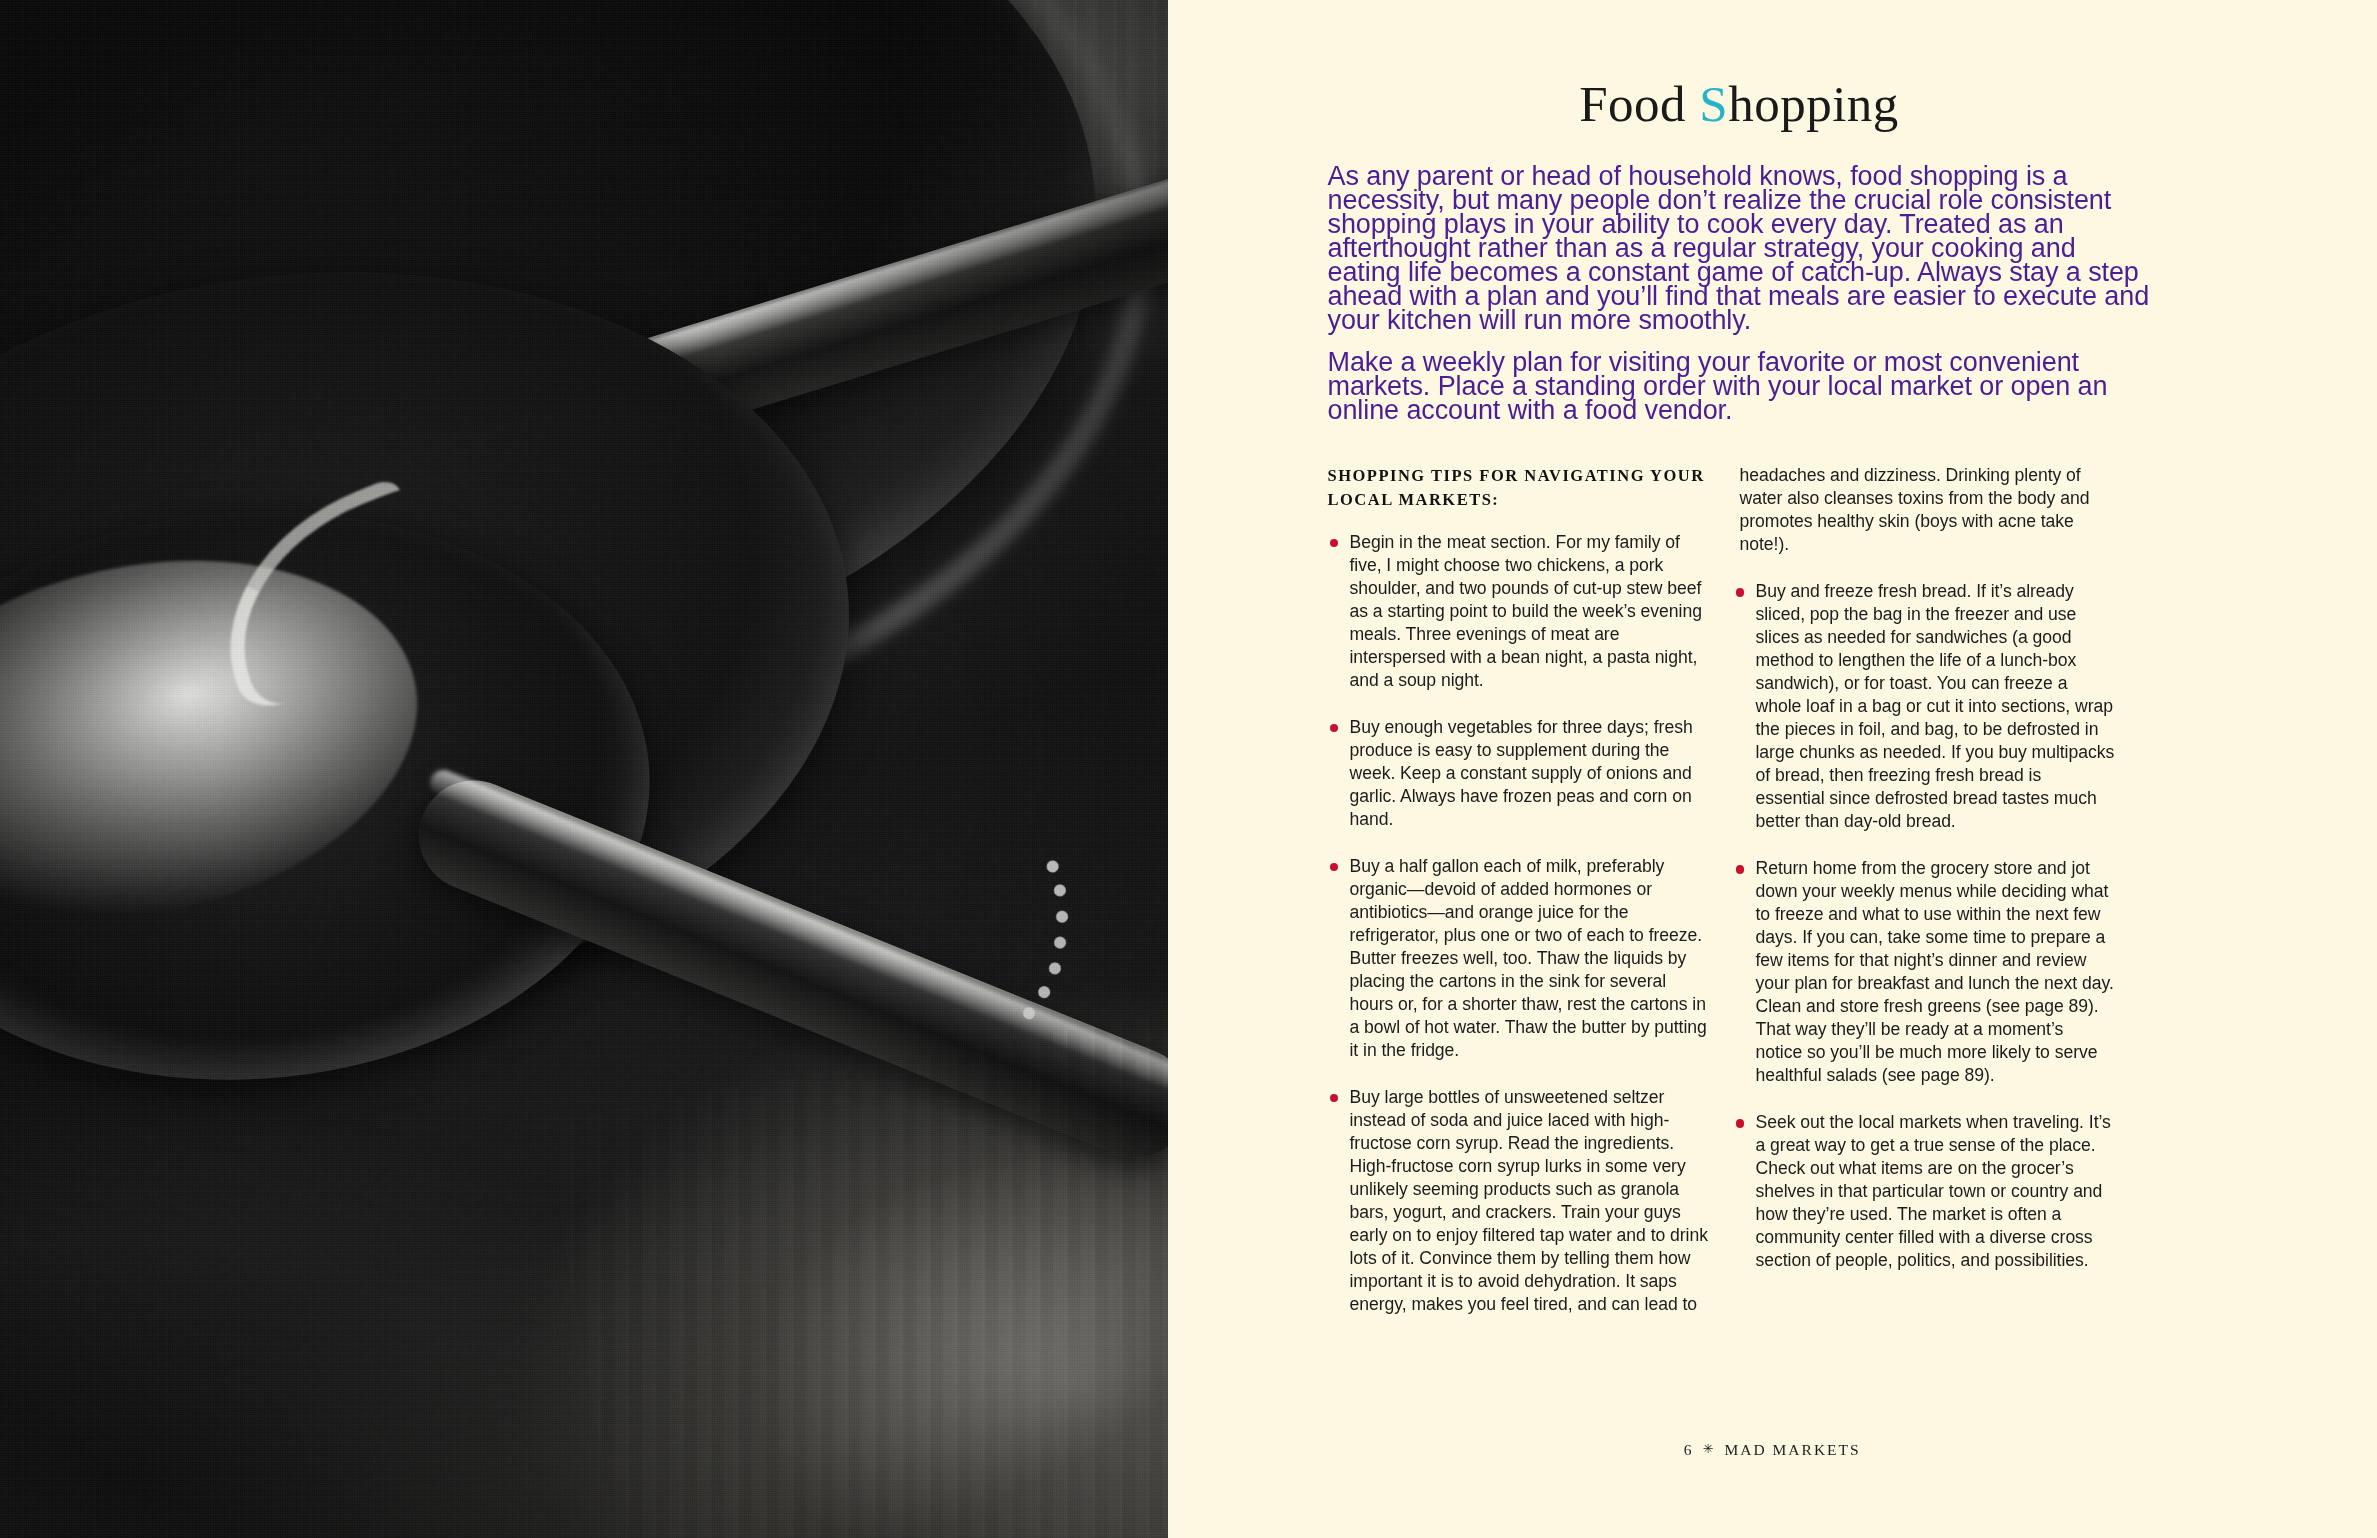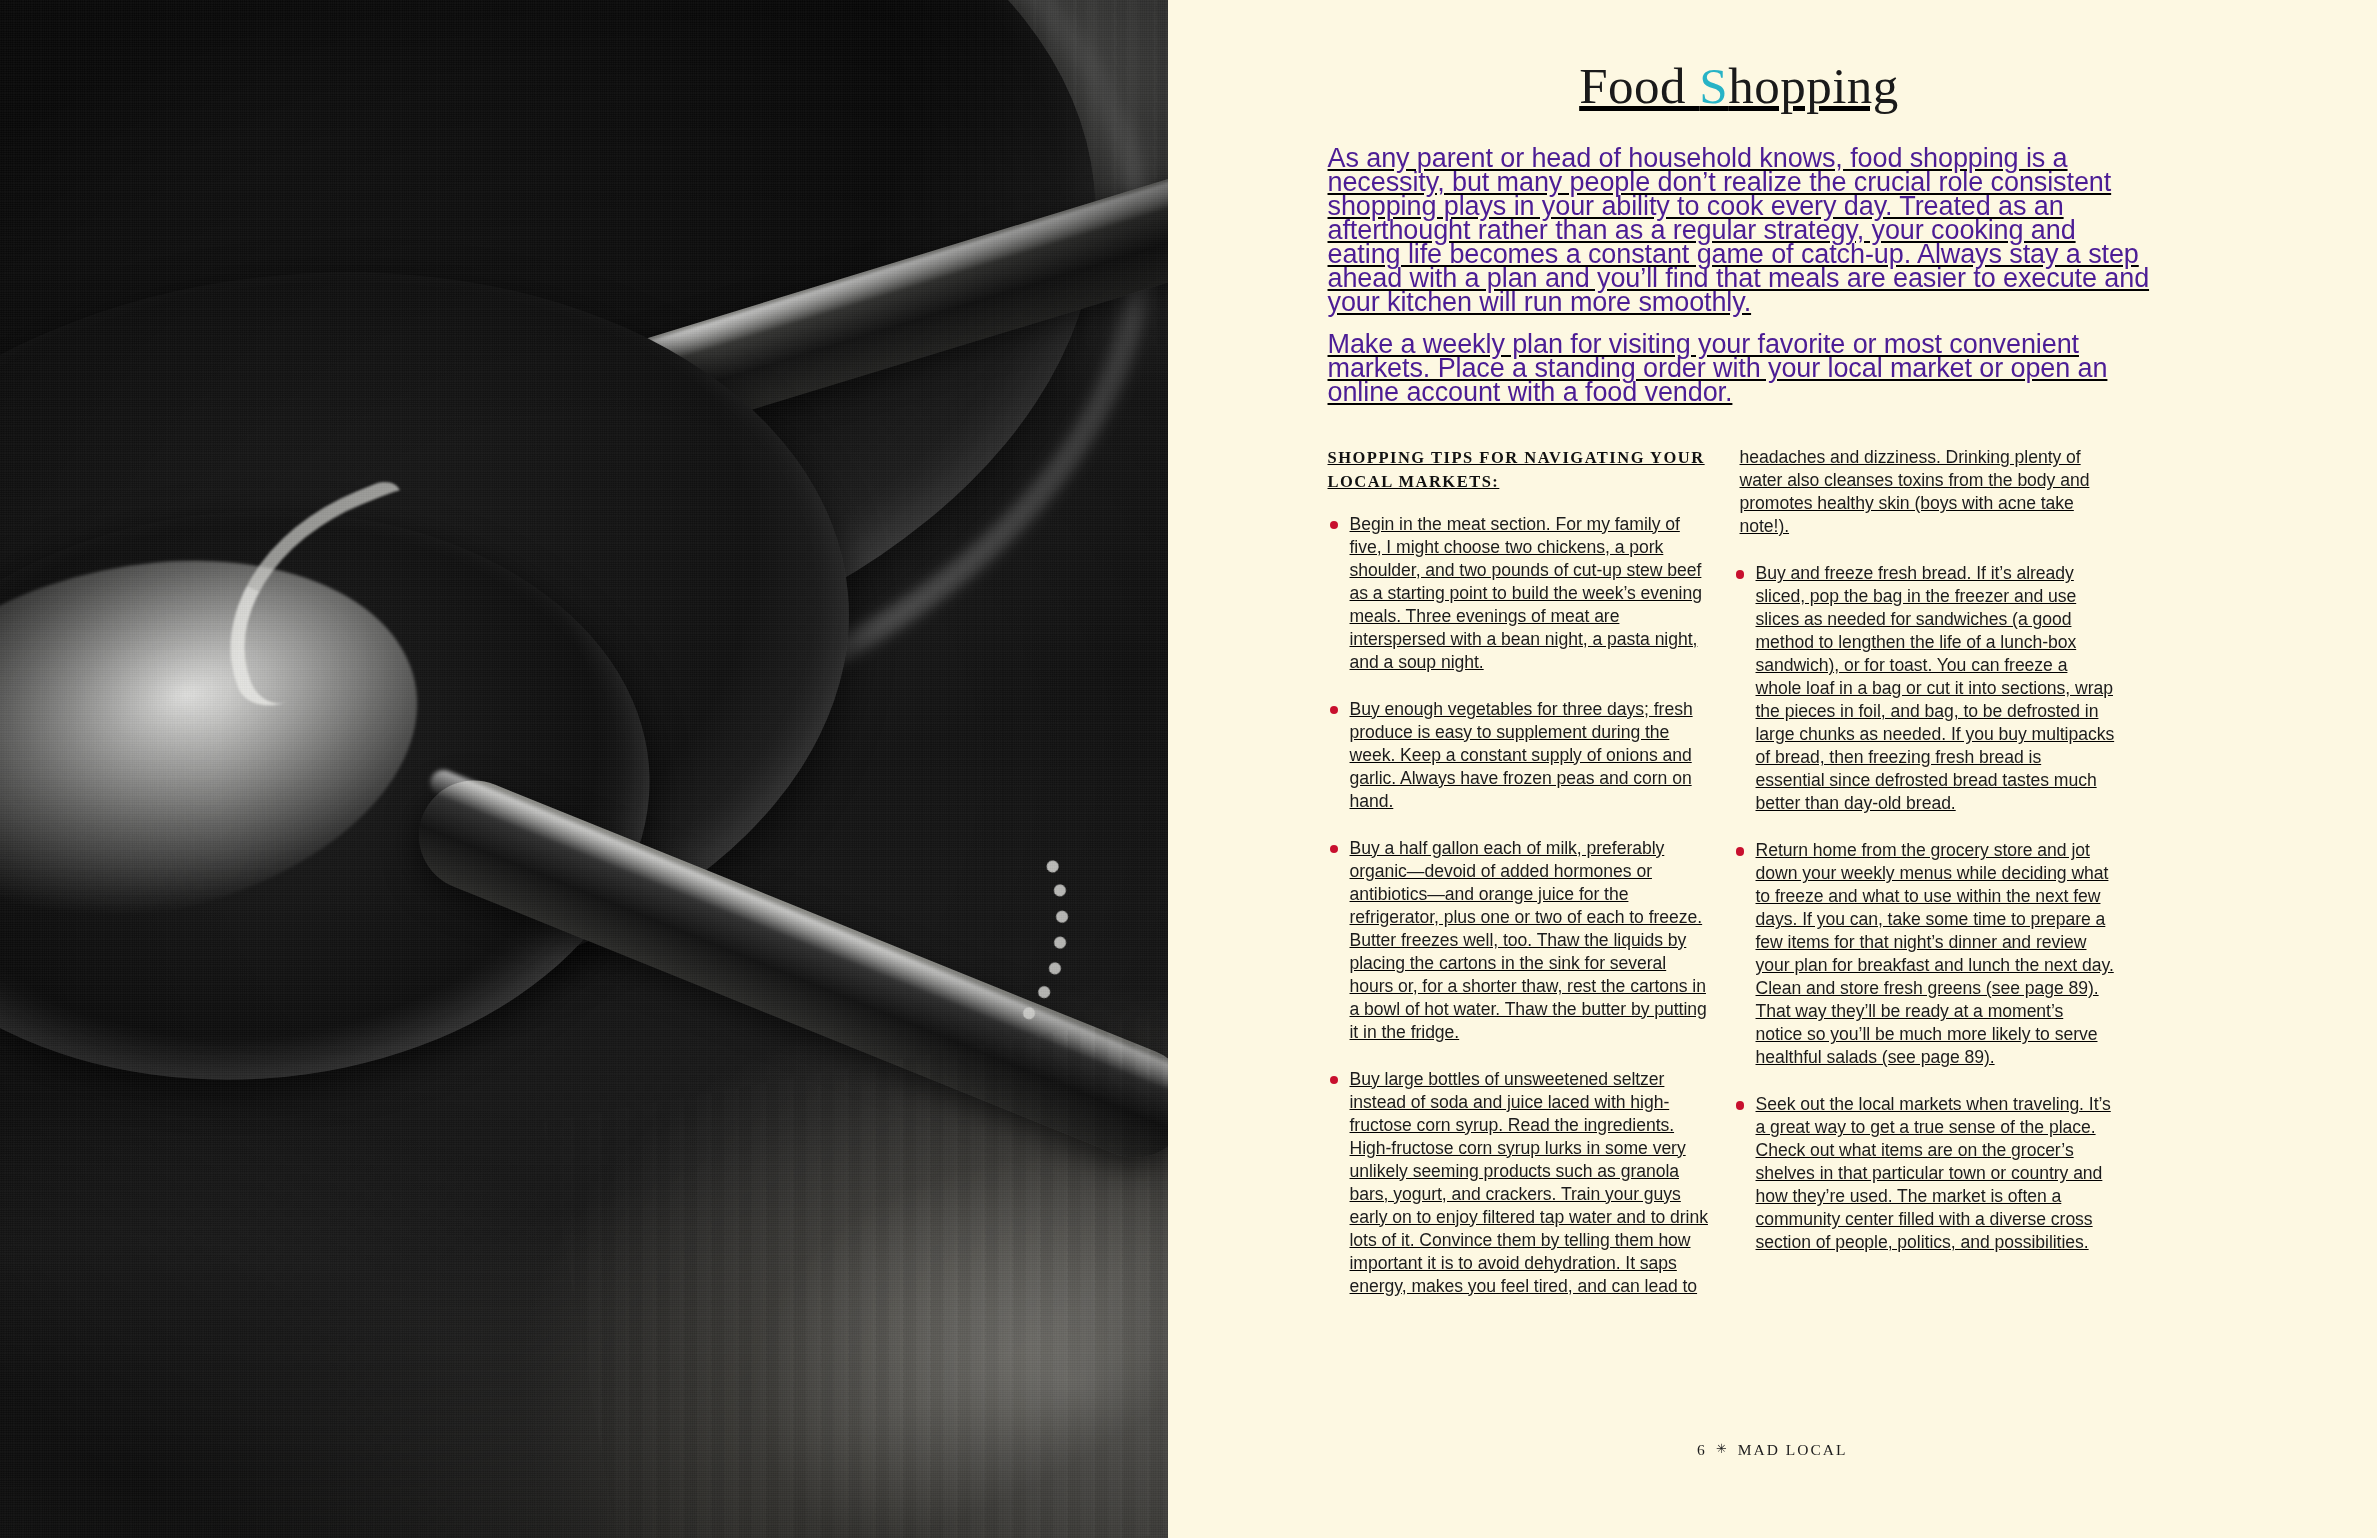--- a/index.html
+++ b/index.html
@@ -212,23 +212,22 @@
   
   .text-page {
     position: relative;
     width: 1210px;
     height: 1538px;
     background: #fdf8e2;
   }
   .page-inner {
     position: absolute;
     left: 160px;
-    top: 57px;
+    top: 75px;
     width: 823px;
-    text-decoration: underline;
   }
   h1.title {
     margin: 0 0 31px 0;
     font-family: "Liberation Serif", serif;
     font-size: 51px;
     font-weight: normal;
     letter-spacing: 0.5px;
     text-align: center;
     color: #1a1a1a;
   }
@@ -389,18 +388,18 @@
               <span class="bullet"></span>
               <span>Seek out the local markets when traveling. It’s a great way to get a true sense of the place. Check out what items are on the grocer’s shelves in that particular town or country and how they’re used. The market is often a community center filled with a diverse cross section of people, politics, and possibilities.</span>
             </li>
           </ul>
         </div>
 
       </div>
     </div>
 
     <div class="folio">
-      <span>6</span><span class="star">✳</span><span>MAD LOCAL</span>
+      <span>6</span><span class="star">✳</span><span>MAD MARKETS</span>
     </div>
   </div>
 
 </div>
 
 
 </body></html>

